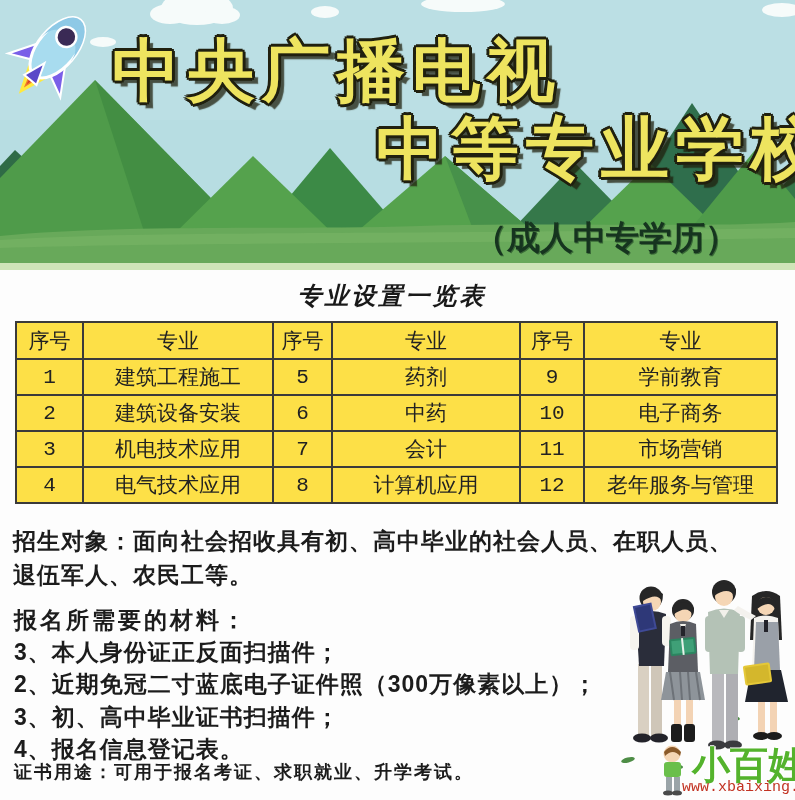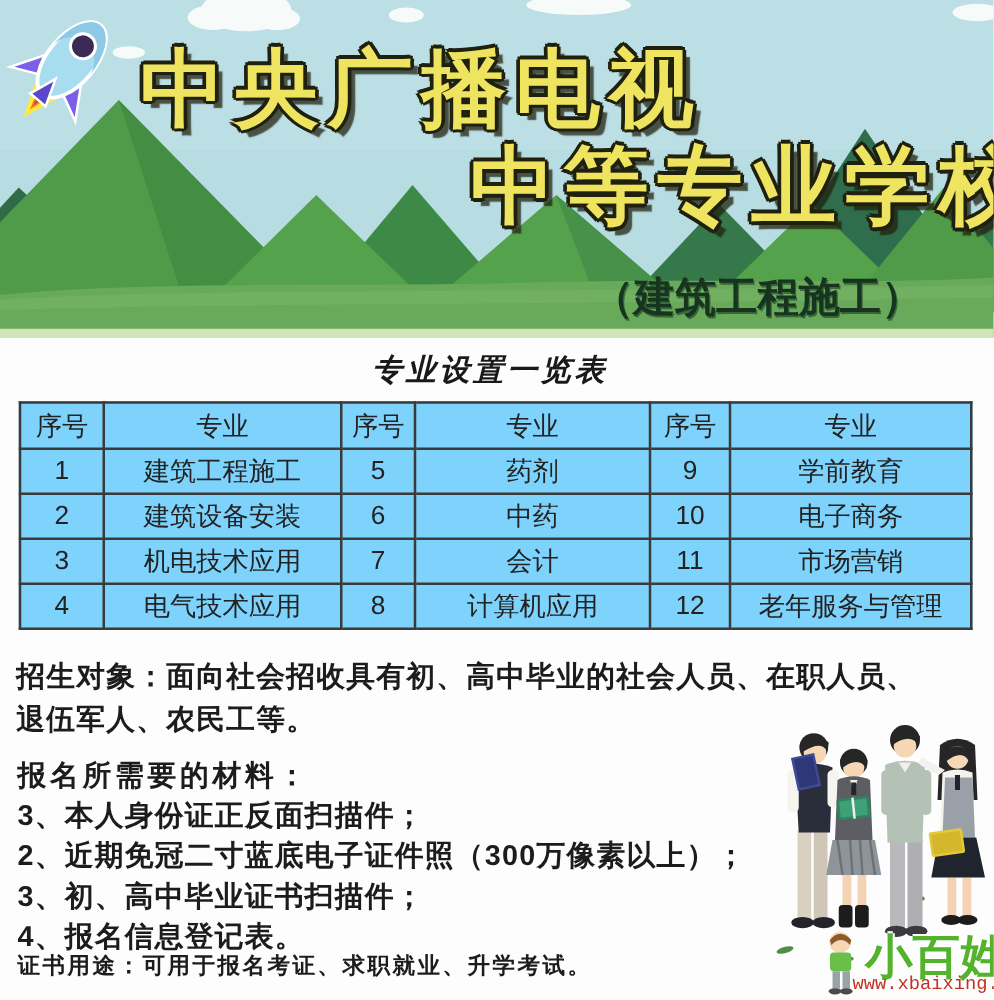--- a/index.html
+++ b/index.html
@@ -23,22 +23,22 @@
   #subtitle { position:absolute; left:474px; top:216px; font-size:33px; font-weight:bold;
     color:#16341f; letter-spacing:0px; white-space:nowrap;
     font-family:"Liberation Serif", serif; text-shadow:1px 1px 0 rgba(10,40,20,0.5); }
 
   
   .section-title { position:absolute; left:0; top:280px; width:784px; text-align:center;
     font-size:24px; font-weight:bold; color:#191919; letter-spacing:3px;font-style:italic; }
 
   
   table.majors { position:absolute; left:15px; top:321px; border-collapse:collapse;
-    table-layout:fixed; width:761px; background:#7dd3fc;
-    font-family:Liberation Sans, sans-serif; color:#222; }
+    table-layout:fixed; width:761px; background:#fde047;
+    font-family:Liberation Mono, monospace; color:#222; }
   table.majors th, table.majors td { border:2px solid #3a3a3a; text-align:center;
     vertical-align:middle; font-size:21px; font-weight:normal; padding:0; }
   table.majors th { height:37px; }
   table.majors td { height:36px; }
 
   
   .para { position:absolute; color:#1c1c1c; font-weight:bold; }
   #admission { left:13px; top:527px; width:724px; font-size:23px; line-height:33.5px; letter-spacing:1px;font-family:Liberation Mono, monospace; }
   #materials-heading { left:14px; top:605px; font-size:23px; letter-spacing:3px; }
   #materials-list { left:14px; top:636px; font-size:23px; line-height:32.4px; letter-spacing:1px; }
@@ -105,21 +105,21 @@
         <polygon points="-17,44 -34,72 -13,62" fill="#7a5fe8" stroke="#ffffff" stroke-width="2"></polygon>
         <polygon points="17,44 34,72 13,62" fill="#7a5fe8" stroke="#ffffff" stroke-width="2"></polygon>
         <ellipse cx="0" cy="36" rx="19" ry="36" fill="#a8dcef" stroke="#ffffff" stroke-width="3"></ellipse>
         <path d="M-19,36 A19,36 0 0 1 19,36 L19,38 A19,20 0 0 0 -19,38 Z" fill="#8ec9e6"></path>
         <circle cx="0" cy="22" r="10" fill="#3a2a55" stroke="#ffffff" stroke-width="2.5"></circle>
         <polygon points="0,56 -8,78 8,78" fill="#5a48c8" stroke="#ffffff" stroke-width="2"></polygon>
       </g>
     </svg>
     <div id="title1" class="title-line">中央广播电视</div>
     <div id="title2" class="title-line">中等专业学校</div>
-    <div id="subtitle">（建筑工程施工）</div>
+    <div id="subtitle">（成人中专学历）</div>
   </div>
 
   <div class="section-title">专业设置一览表</div>
 
   <table class="majors">
     <colgroup>
       <col style="width:67px">
         <col style="width:190px">
         <col style="width:59px">
       <col style="width:188px">

